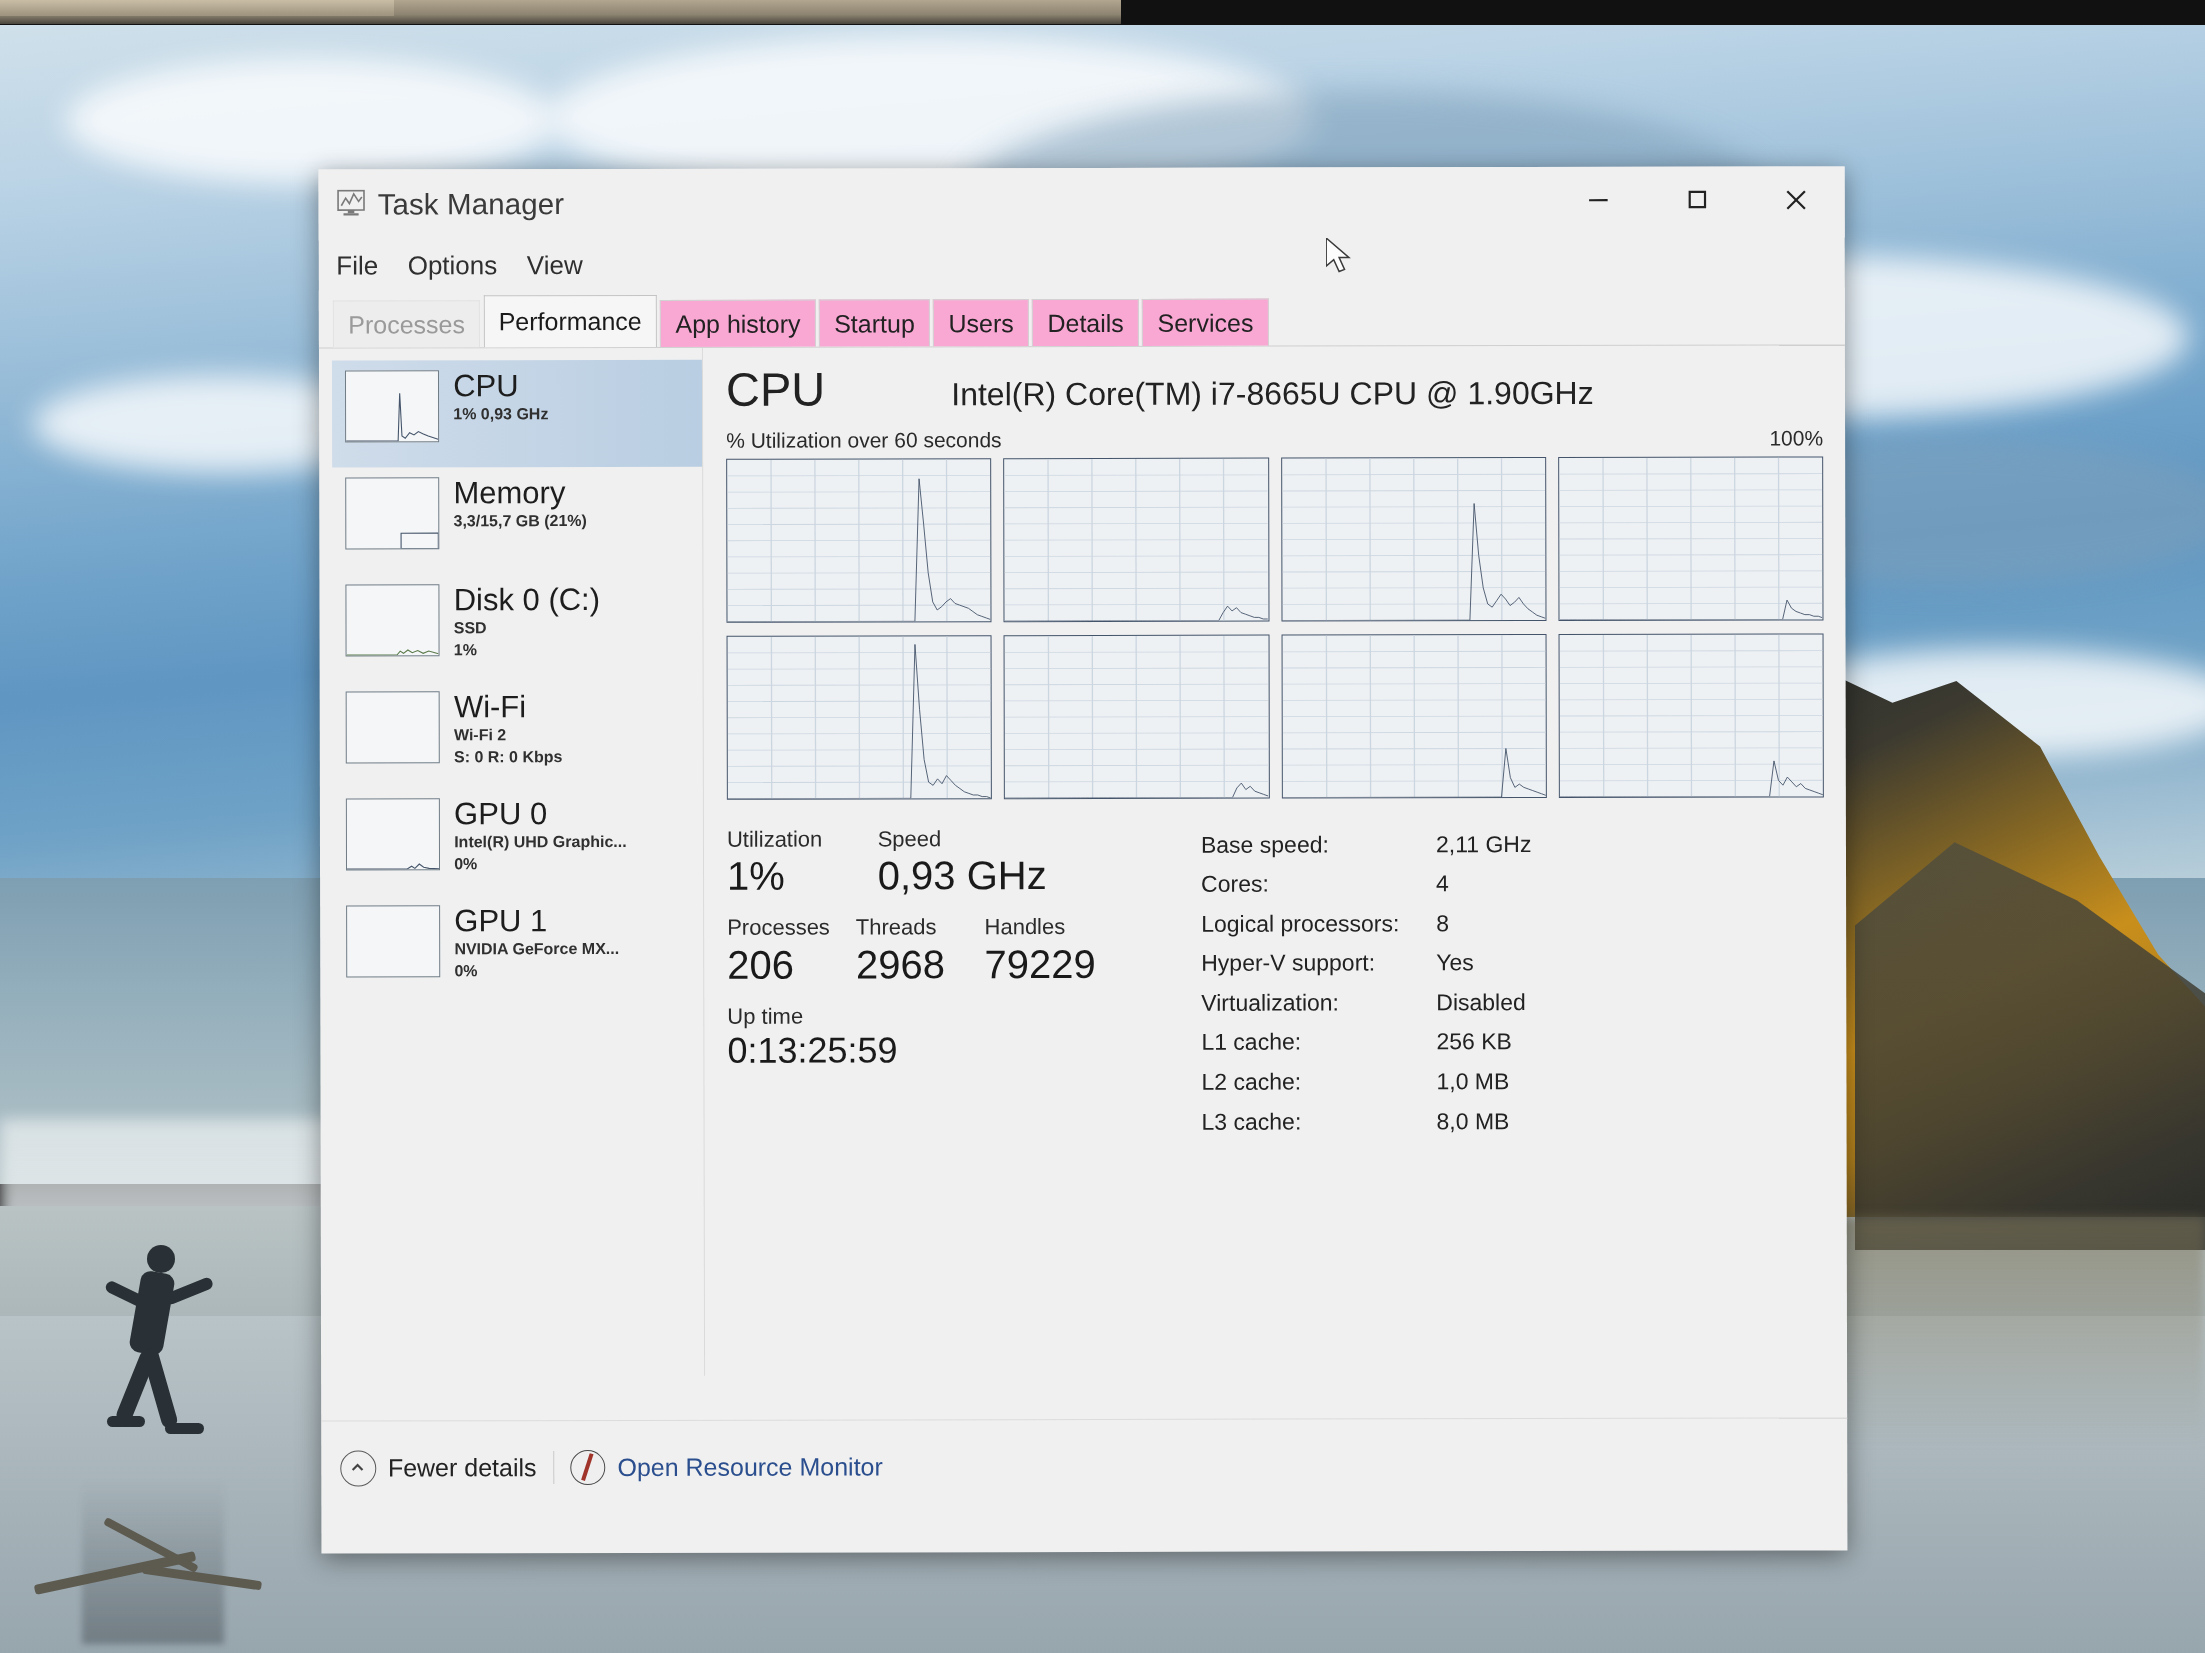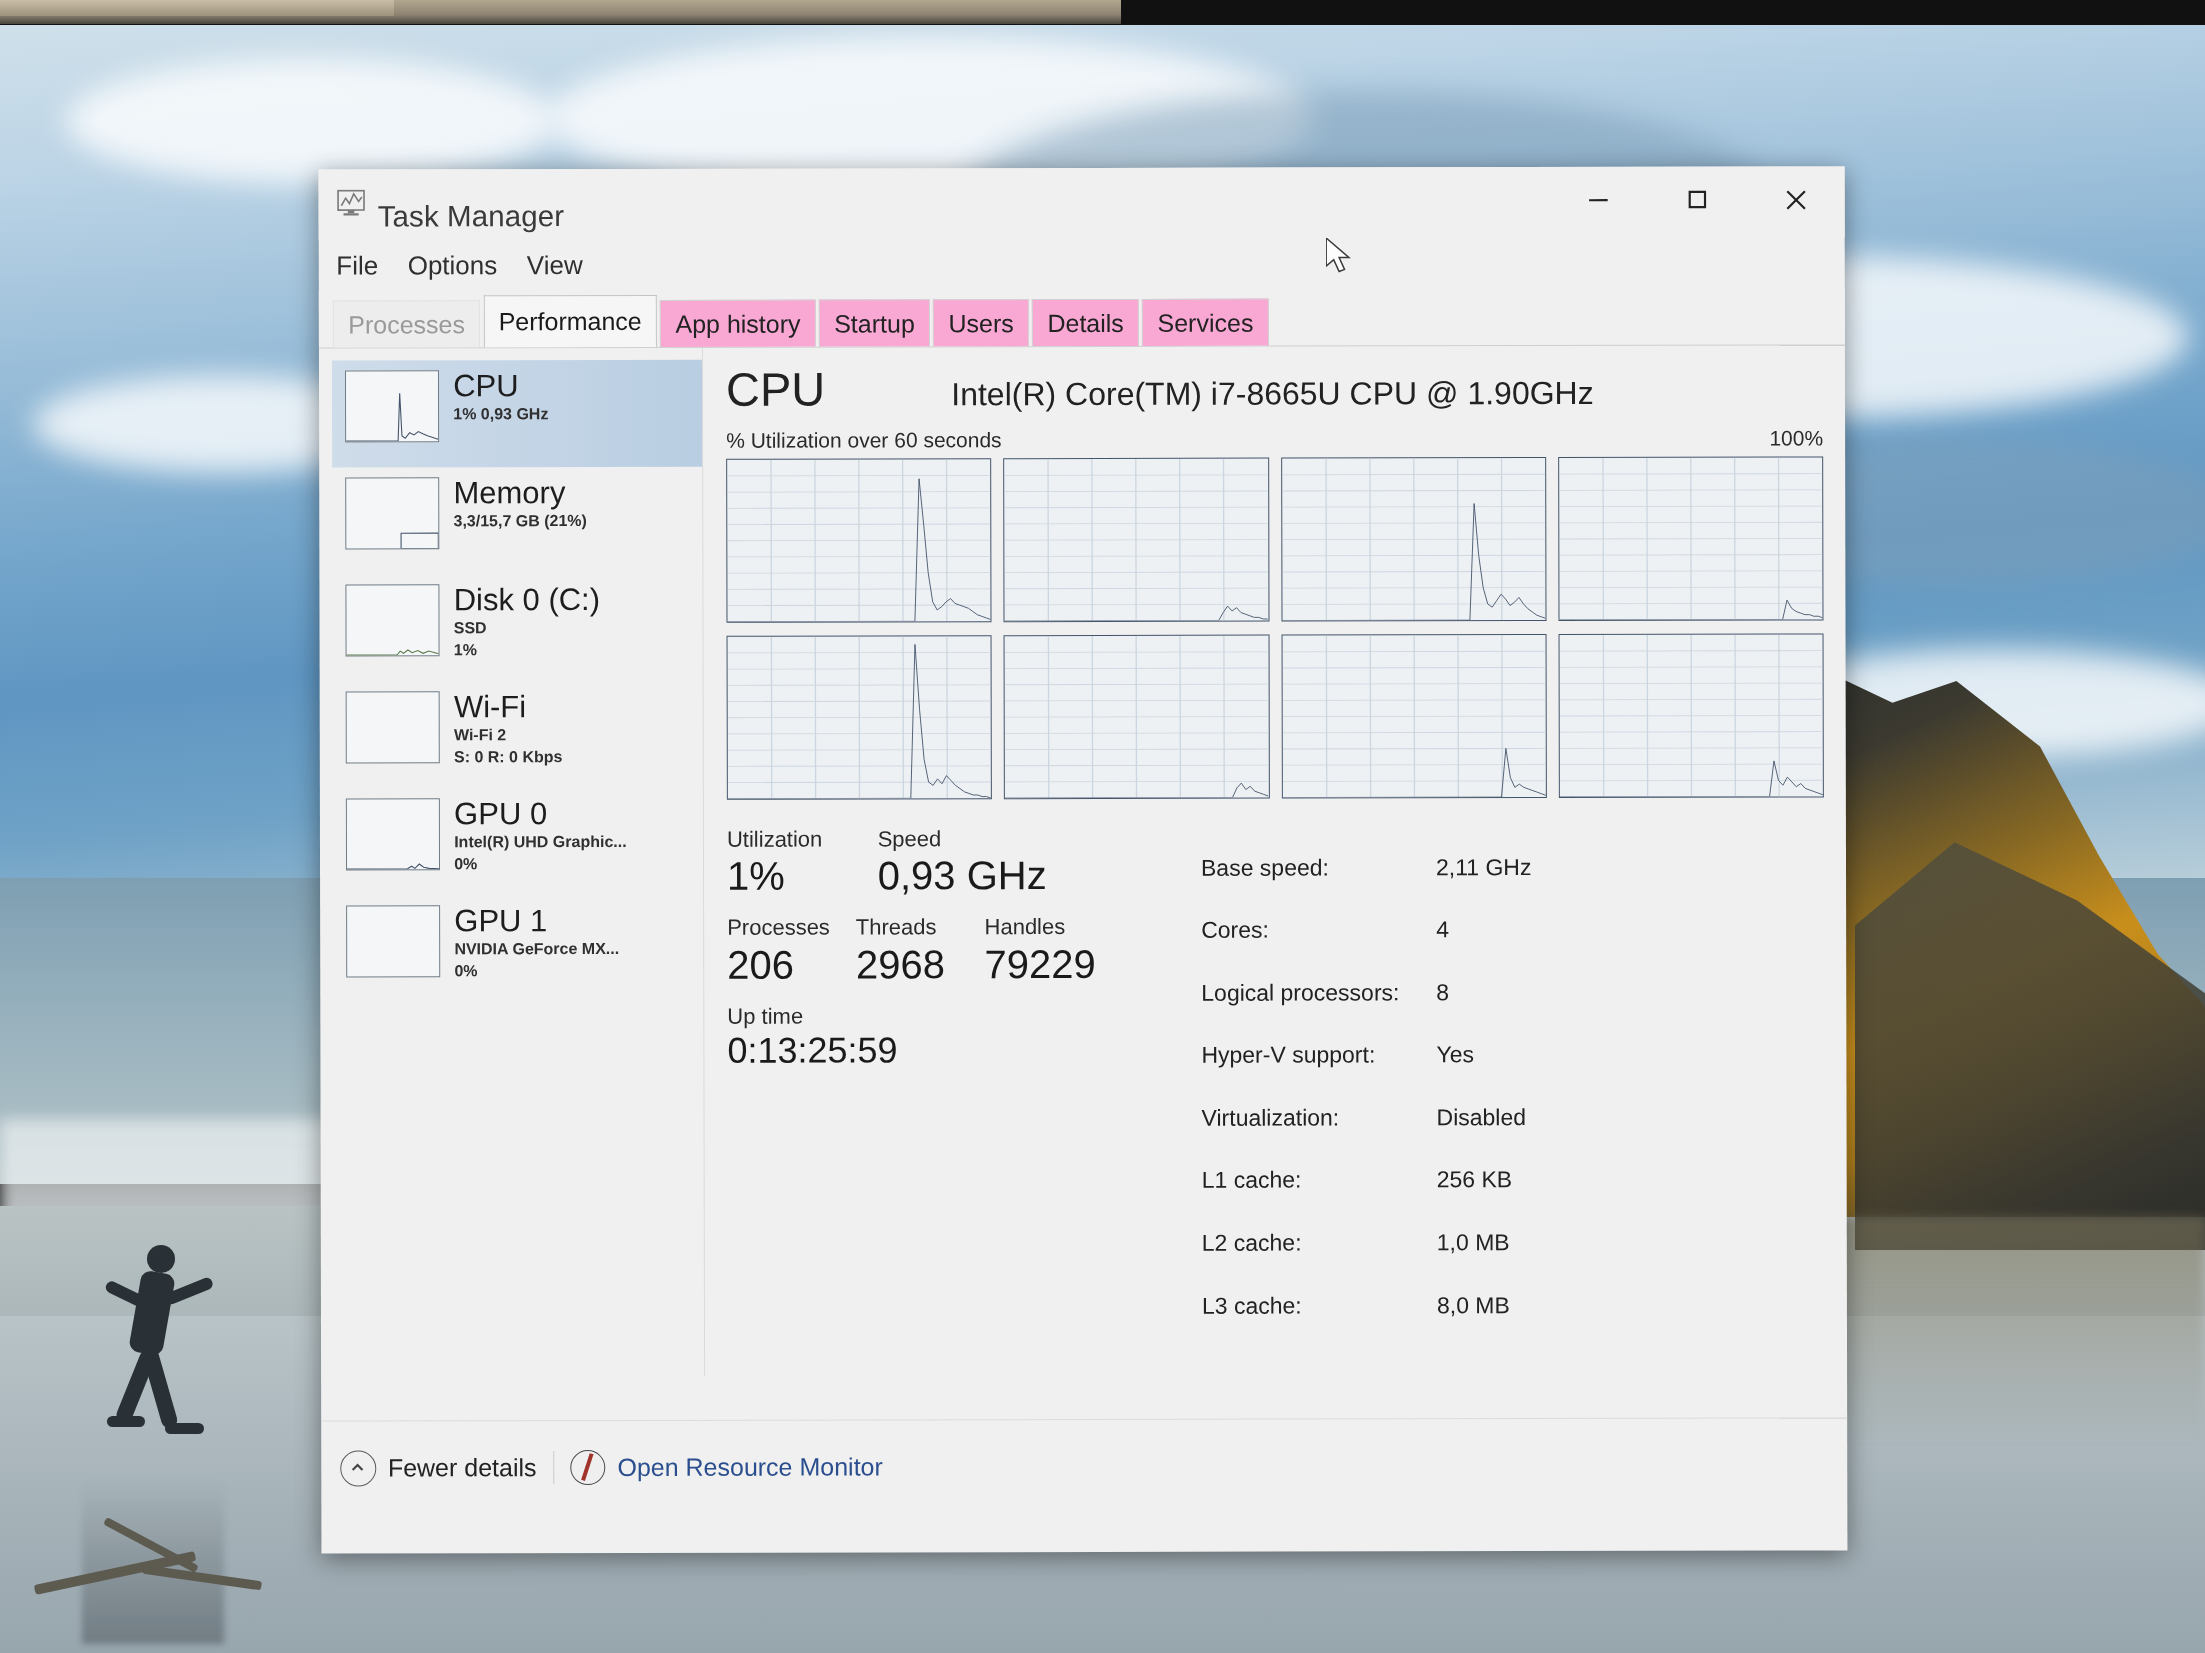--- a/index.html
+++ b/index.html
@@ -51,21 +51,21 @@
   
   #tm{
     position:absolute;left:320px;top:168px;width:1526px;height:1384px;
     background:#f0f0f0;
     box-shadow:0 5.5px 26px rgba(0,0,0,.42);
     color:#1b1b1b;
     transform:rotate(-0.12deg);
   }
   #tm .titlebar{height:71px;position:relative;background:#f0f0f0;}
   #tm .tm-icon{position:absolute;left:17.5px;top:19.7px;width:31px;height:27px;}
-  #tm .tm-title{position:absolute;left:59px;top:30px;font-size:29.5px;color:#3a3a3a;letter-spacing:0.1px;}
+  #tm .tm-title{position:absolute;left:59px;top:18px;font-size:29.5px;color:#3a3a3a;letter-spacing:0.1px;}
   .wbtn{position:absolute;top:0;width:98px;height:66px;display:flex;align-items:center;justify-content:center;}
   .wbtn svg{display:block;}
   #btn-min{right:197px;} #btn-max{right:98px;} #btn-close{right:0px;}
 
   .menubar{height:50px;padding-left:17.5px;display:flex;align-items:center;gap:29.5px;font-size:26px;color:#2f2f2f;}
   .menubar span{cursor:default;}
 
   .tabstrip{height:57px;padding-left:14.2px;display:flex;align-items:flex-end;gap:0px;
     border-bottom:1.1px solid #cfcfcf;background:#f0f0f0;}
   .tab{height:46px;padding:0 14.2px;display:flex;align-items:center;font-size:25px;color:#222;
@@ -97,21 +97,21 @@
 
   .stats{margin-top:27px;display:flex;}
   .stats-left{width:448px;}
   .srow{display:flex;}
   .sblock{margin-right:19.7px;}
   .slabel{font-size:22px;color:#2b2b2b;}
   .sval{font-size:40px;color:#1a1a1a;margin-top:2.2px;line-height:1.05;}
   .sval.sm{font-size:36px;}
   .gap{height:18.6px;}
   .specs{margin-left:26px;flex:1;}
-  .sp{display:flex;font-size:23px;color:#222;line-height:1.72;margin-top:23px;}
+  .sp{display:flex;font-size:23px;color:#222;line-height:1.72;}
   .sp-k{width:235px;}
   .sp-v{}
 
   .divider{position:absolute;left:0;top:0;width:1.1px;height:1028px;background:#dadada;}
 
   .footer{height:93px;border-top:1.1px solid #dcdcdc;display:flex;align-items:center;padding-left:18.6px;gap:0;}
   .fewer{display:flex;align-items:center;gap:12px;font-size:25px;color:#222;}
   .circ{width:34px;height:34px;border:1.6px solid #5a5a5a;border-radius:50%;display:flex;align-items:center;justify-content:center;}
   .vsep{width:1.1px;height:33px;background:#c9c9c9;margin:0 16.4px;}
   .orm{display:flex;align-items:center;gap:12px;font-size:25px;color:#2b4f8e;}

